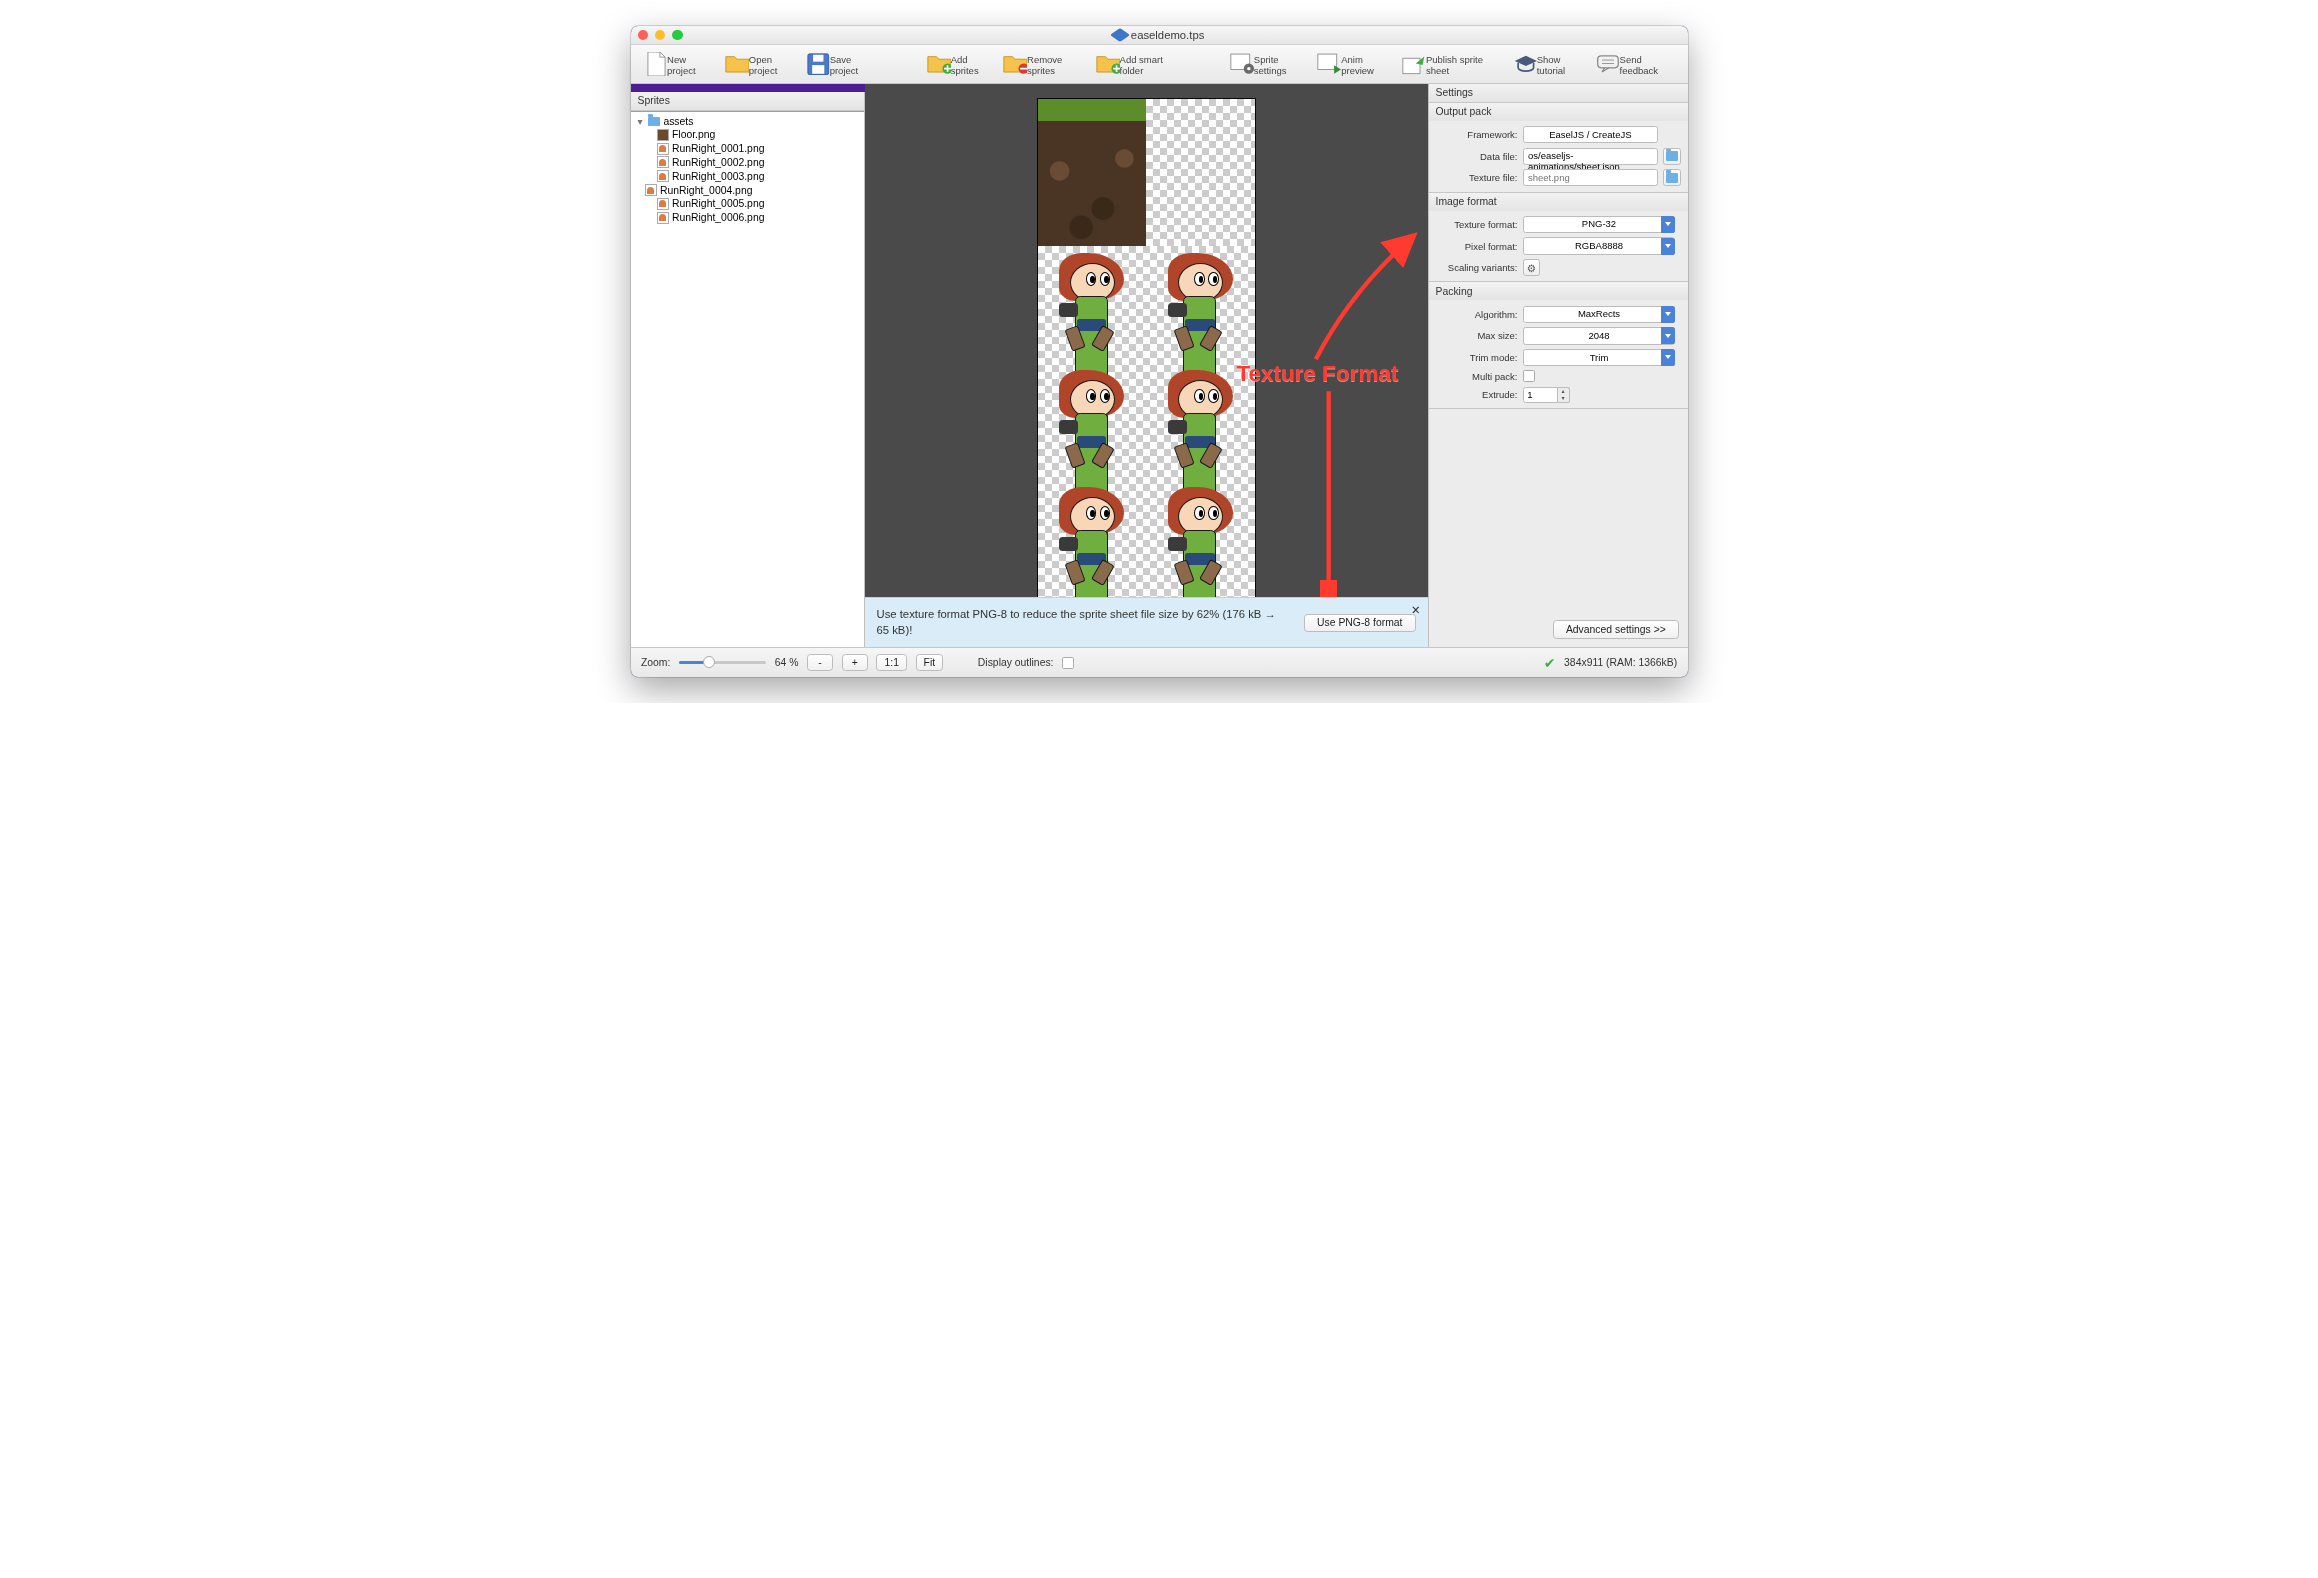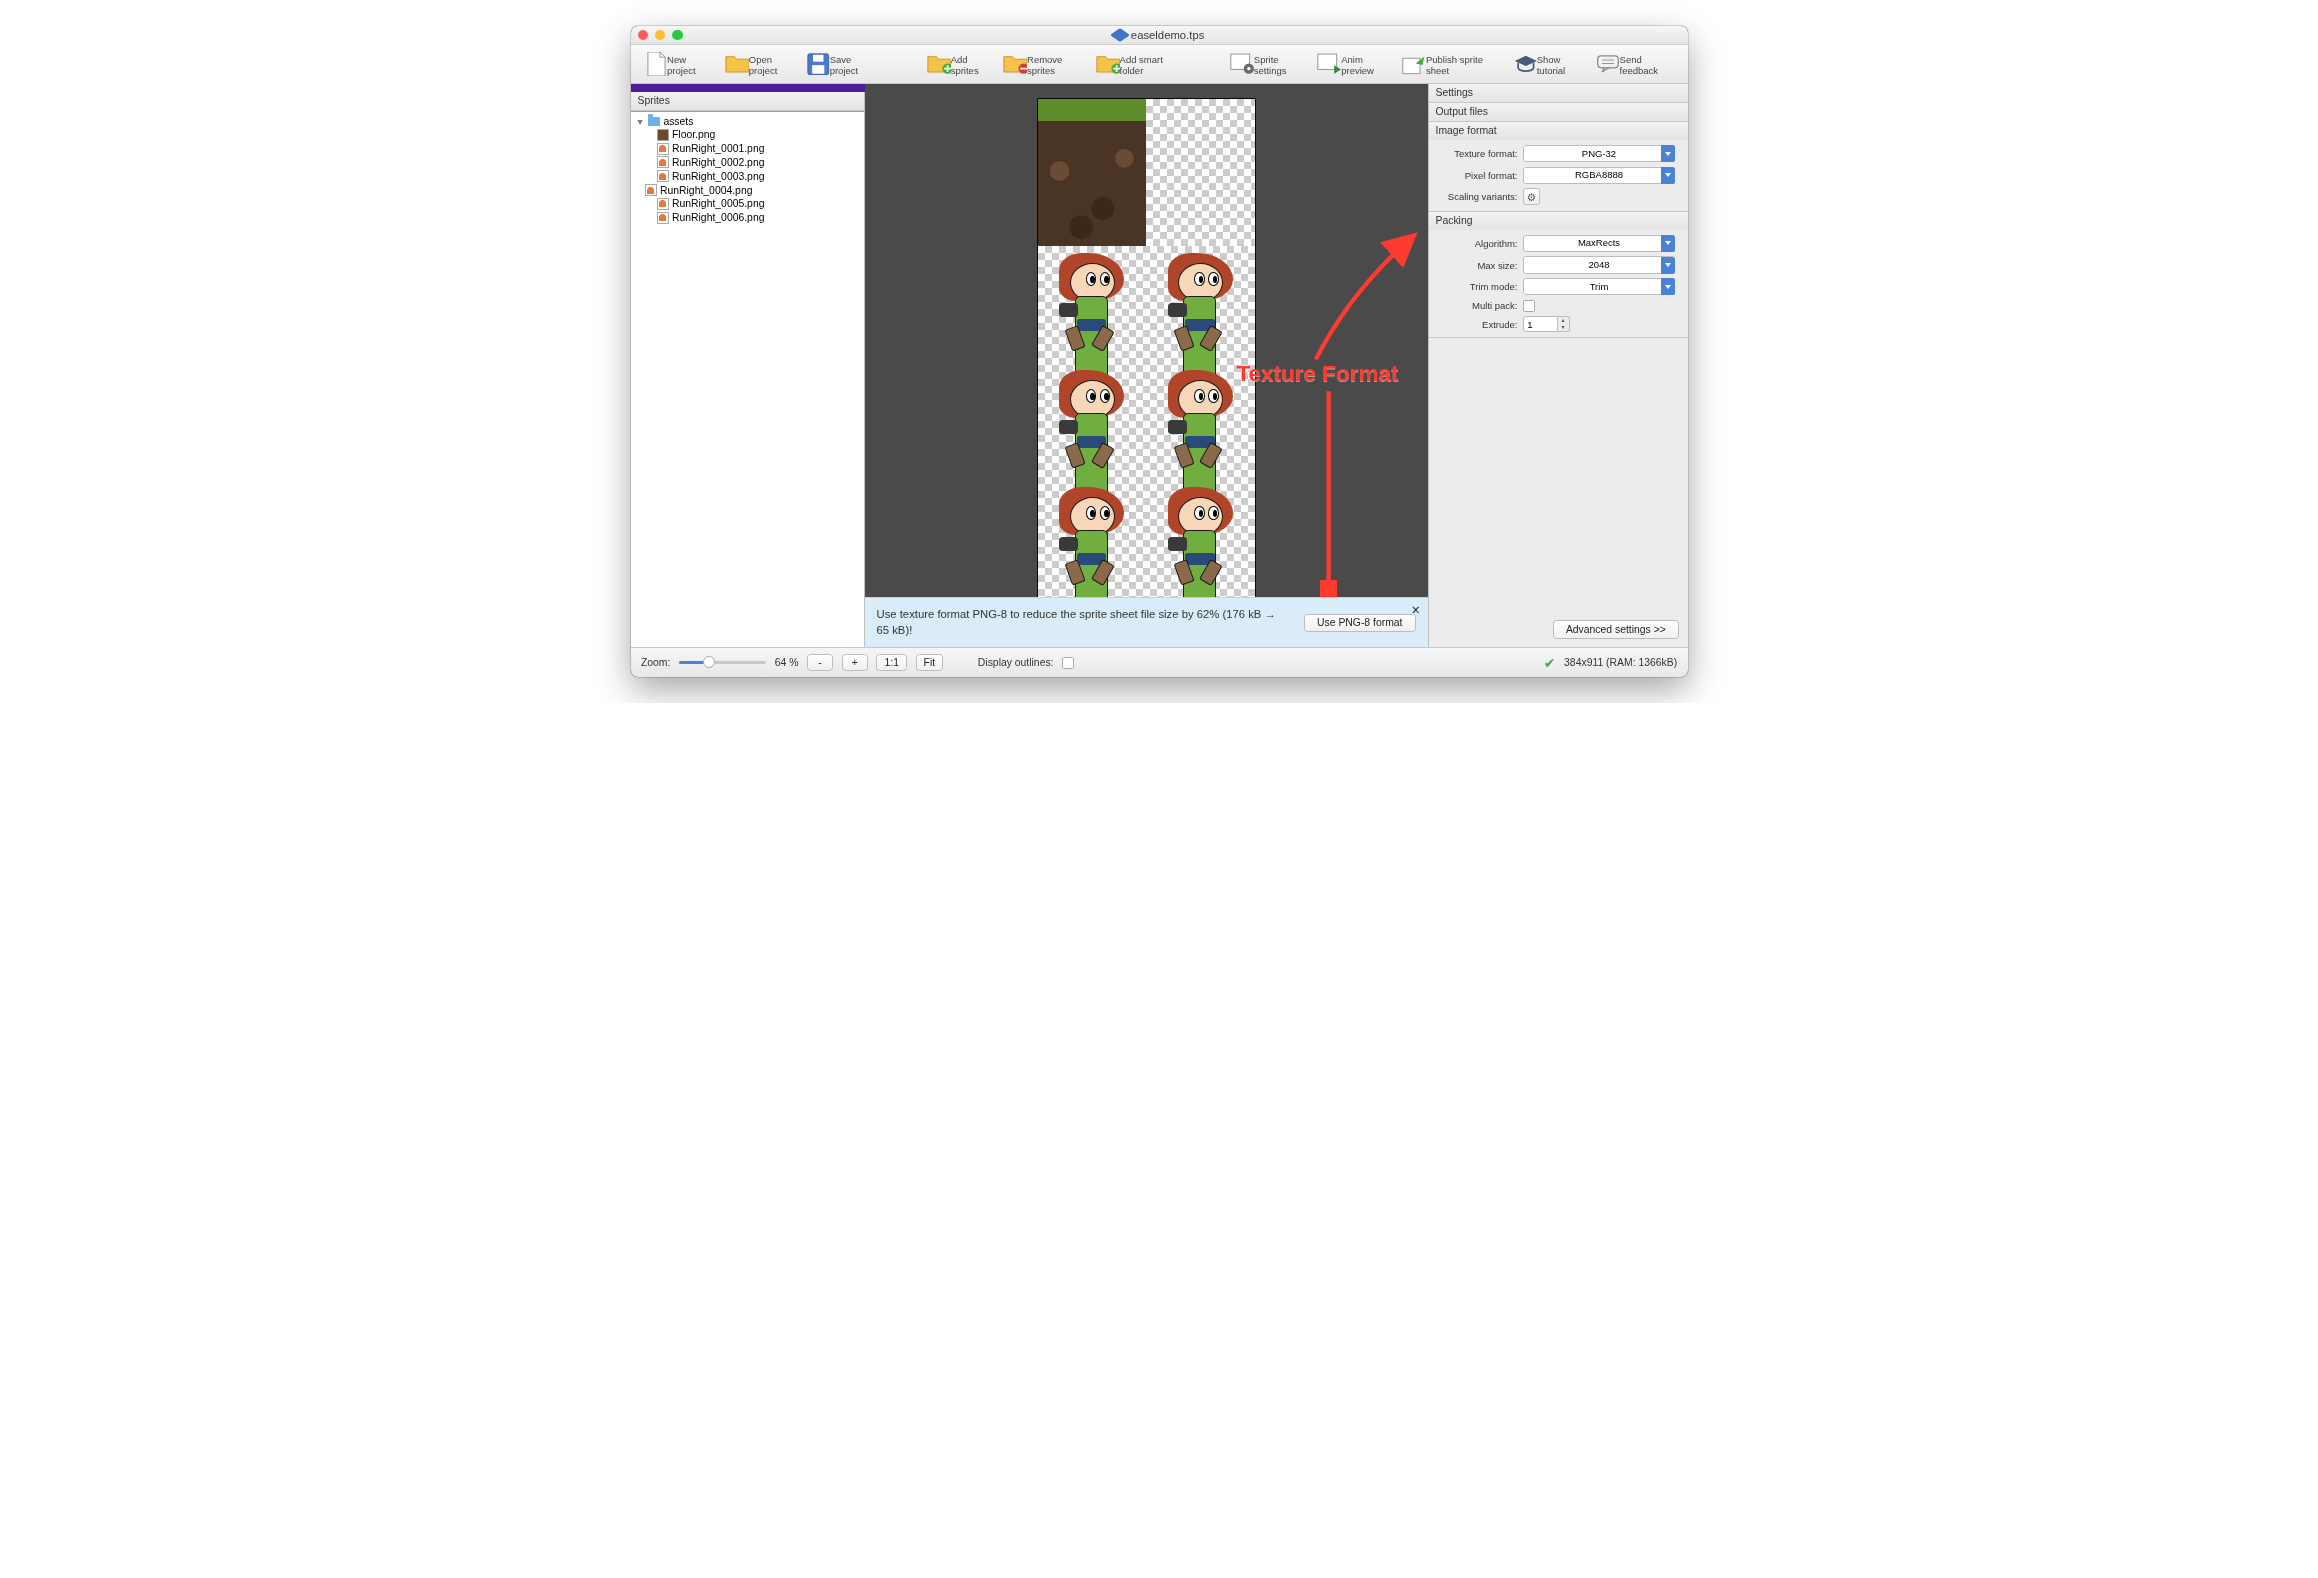--- a/index.html
+++ b/index.html
@@ -405,21 +405,38 @@
         <div class="msg">Use texture format PNG-8 to reduce the sprite sheet file size by 62% (176 kB → 65 kB)!</div>
         <button class="macbtn">Use PNG-8 format</button>
         <div class="close">✕</div>
       </div>
     </div>
 
     <div class="right">
       <div class="panelhdr">Settings</div>
 
       <div class="section">
-        <div class="sechdr">Output files</div>
+        <div class="sechdr">Output pack</div>
+        <div class="fields centersel">
+          <label>Framework:</label>
+          <div class="textfield" style="text-align:center">EaselJS / CreateJS</div>
+          <span></span>
+
+          <label>Data file:</label>
+          <div class="textfield" style="text-align:left">os/easeljs-animations/sheet.json</div>
+          <div class="iconbtn">
+              <span class="foldermini"></span>
+            </div>
+
+          <label>Texture file:</label>
+          <input class="textfield" style="text-align: left; color: rgb(170, 170, 170);" placeholder="sheet.png">
+          <div class="iconbtn">
+              <span class="foldermini"></span>
+            </div>
+        </div>
       </div>
 
       <div class="section">
         <div class="sechdr">Image format</div>
         <div class="fields">
           <label>Texture format:</label>
           <div class="select"><span>PNG-32</span><span class="selcaret"></span></div>
           <span></span>
 
           <label>Pixel format:</label>

